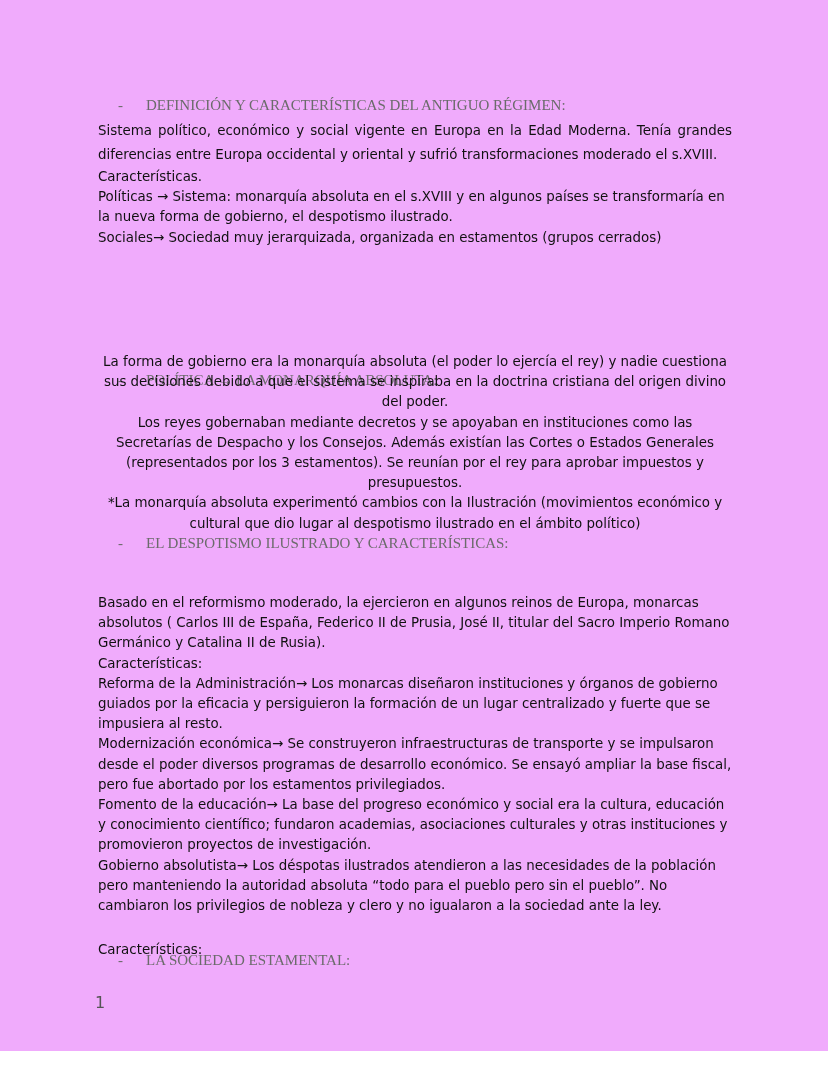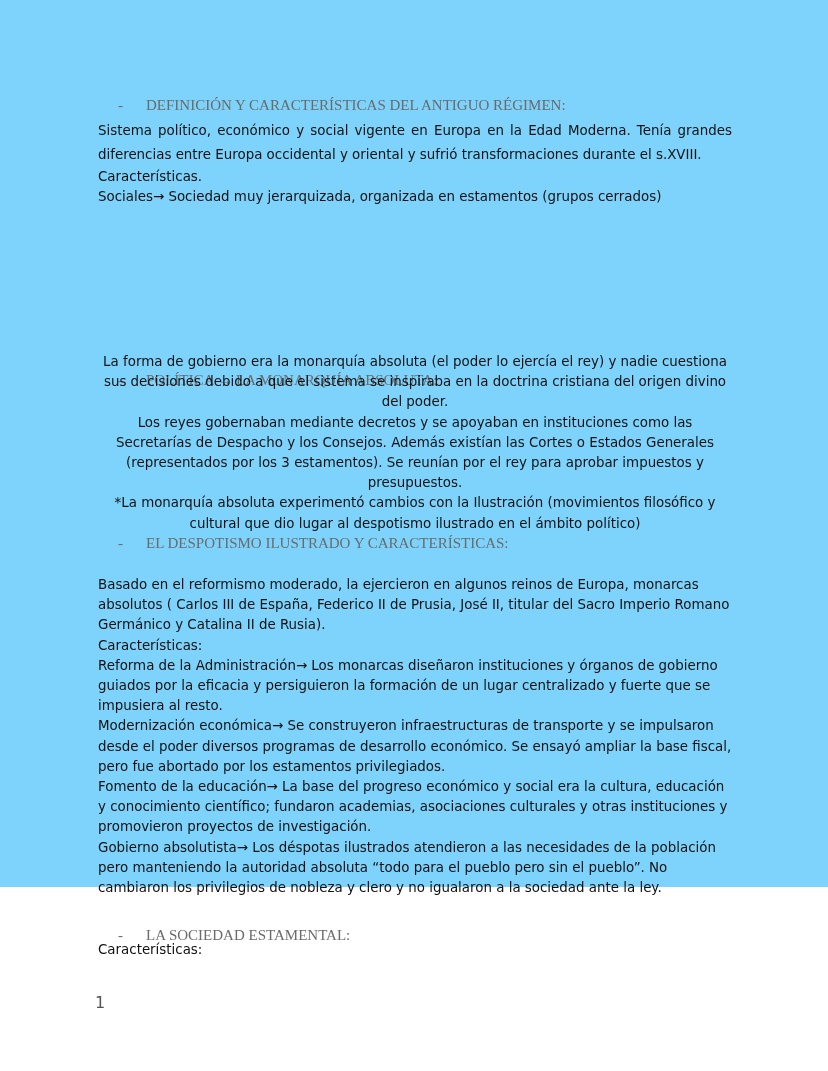--- a/index.html
+++ b/index.html
@@ -1,17 +1,17 @@
 <!DOCTYPE html>
 <html><head>
 <meta charset="utf-8">
 <style>
   html, body { margin: 0; padding: 0; background: #ffffff; }
   body { width: 828px; height: 1071px; position: relative; overflow: hidden; }
-  .page { position: absolute; left: 0; top: 0; width: 828px; height: 887px; background: #7dd3fc; }
+  .page { position: absolute; left: 0; top: 0; width: 828px; height: 1051px; background: #f0abfc; }
   .heading {
     position: absolute;
     left: 118px;
     font-family: "Liberation Serif", "DejaVu Serif", serif;
     font-size: 15px;
     color: #6b6b6b;
     letter-spacing: 0px;
     white-space: nowrap;
   }
   .heading .dash { display: inline-block; width: 28px; }
@@ -37,47 +37,48 @@
 </style>
 </head>
 <body>
 
 <div class="page">
 
   <div class="heading" style="top:97px;">
     <span class="dash">-</span><span>DEFINICIÓN Y CARACTERÍSTICAS DEL ANTIGUO RÉGIMEN:</span>
   </div>
   <div class="body-text" style="top:119px;">
-    <p class="justify">Sistema político, económico y social vigente en Europa en la Edad Moderna. Tenía grandes diferencias entre Europa occidental y oriental y sufrió transformaciones durante el s.XVIII.</p>
+    <p class="justify">Sistema político, económico y social vigente en Europa en la Edad Moderna. Tenía grandes diferencias entre Europa occidental y oriental y sufrió transformaciones moderado el s.XVIII.</p>
     <p>Características.</p>
+    <p>Políticas → Sistema: monarquía absoluta en el s.XVIII y en algunos países se transformaría en la nueva forma de gobierno, el despotismo ilustrado.</p>
     <p>Sociales→ Sociedad muy jerarquizada, organizada en estamentos (grupos cerrados)</p>
   </div>
 
   <div class="heading" style="top:333px;margin-top:39px;">
     <span class="dash">-</span><span>POLÍTICA → LA MONARQUÍA ABSOLUTA:</span>
   </div>
   <div class="body-text" style="top:352px;text-align:center;">
     <p>La forma de gobierno era la monarquía absoluta (el poder lo ejercía el rey) y nadie cuestiona sus decisiones debido a que el sistema se inspiraba en la doctrina cristiana del origen divino del poder.</p>
     <p>Los reyes gobernaban mediante decretos y se apoyaban en instituciones como las Secretarías de Despacho y los Consejos. Además existían las Cortes o Estados Generales (representados por los 3 estamentos). Se reunían por el rey para aprobar impuestos y presupuestos.</p>
-    <p>*La monarquía absoluta experimentó cambios con la Ilustración (movimientos filosófico y cultural que dio lugar al despotismo ilustrado en el ámbito político)</p>
+    <p>*La monarquía absoluta experimentó cambios con la Ilustración (movimientos económico y cultural que dio lugar al despotismo ilustrado en el ámbito político)</p>
   </div>
 
   <div class="heading" style="top:535px;">
     <span class="dash">-</span><span>EL DESPOTISMO ILUSTRADO Y CARACTERÍSTICAS:</span>
   </div>
-  <div class="body-text" style="top:575px;">
+  <div class="body-text" style="top:593px;">
     <p>Basado en el reformismo moderado, la ejercieron en algunos reinos de Europa, monarcas absolutos ( Carlos III de España, Federico II de Prusia, José II, titular del Sacro Imperio Romano Germánico y Catalina II de Rusia).</p>
     <p>Características:</p>
     <p>Reforma de la Administración→ Los monarcas diseñaron instituciones y órganos de gobierno guiados por la eficacia y persiguieron la formación de un lugar centralizado y fuerte que se impusiera al resto.</p>
     <p>Modernización económica→ Se construyeron infraestructuras de transporte y se impulsaron desde el poder diversos programas de desarrollo económico. Se ensayó ampliar la base fiscal, pero fue abortado por los estamentos privilegiados.</p>
     <p>Fomento de la educación→ La base del progreso económico y social era la cultura, educación y conocimiento científico; fundaron academias, asociaciones culturales y otras instituciones y promovieron proyectos de investigación.</p>
     <p>Gobierno absolutista→ Los déspotas ilustrados atendieron a las necesidades de la población pero manteniendo la autoridad absoluta “todo para el pueblo pero sin el pueblo”. No cambiaron los privilegios de nobleza y clero y no igualaron a la sociedad ante la ley.</p>
   </div>
 
-  <div class="heading" style="top:927px;">
+  <div class="heading" style="top:952px;">
     <span class="dash">-</span><span>LA SOCIEDAD ESTAMENTAL:</span>
   </div>
   <div class="body-text" style="top:940px;">
     <p>Características:</p>
   </div>
 
   <div class="page-number">1</div>
 </div>
 
 </body></html>

